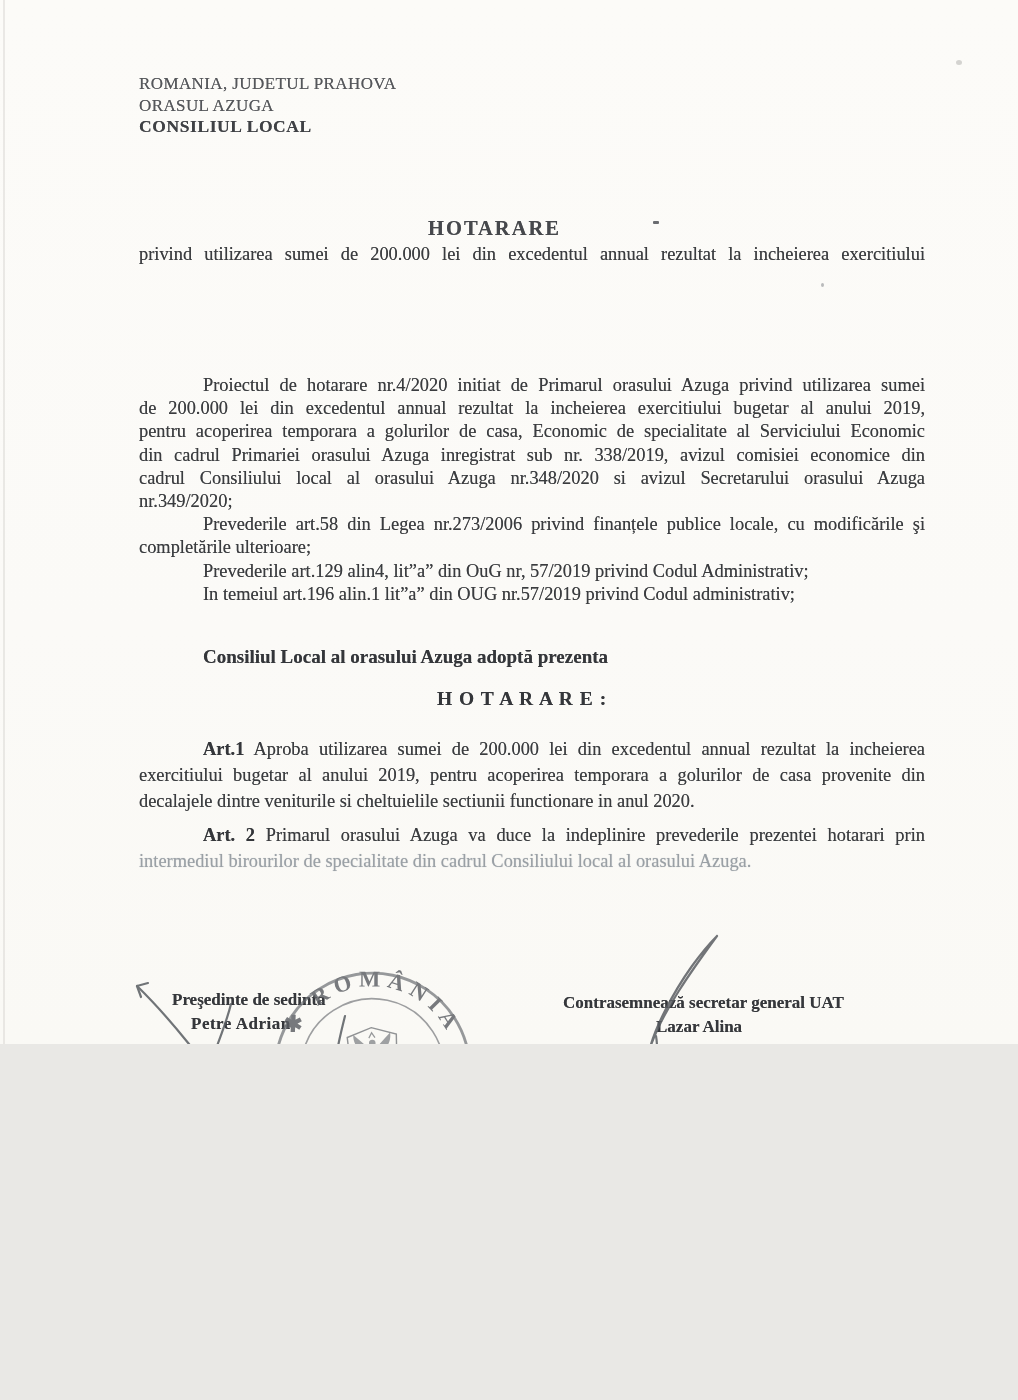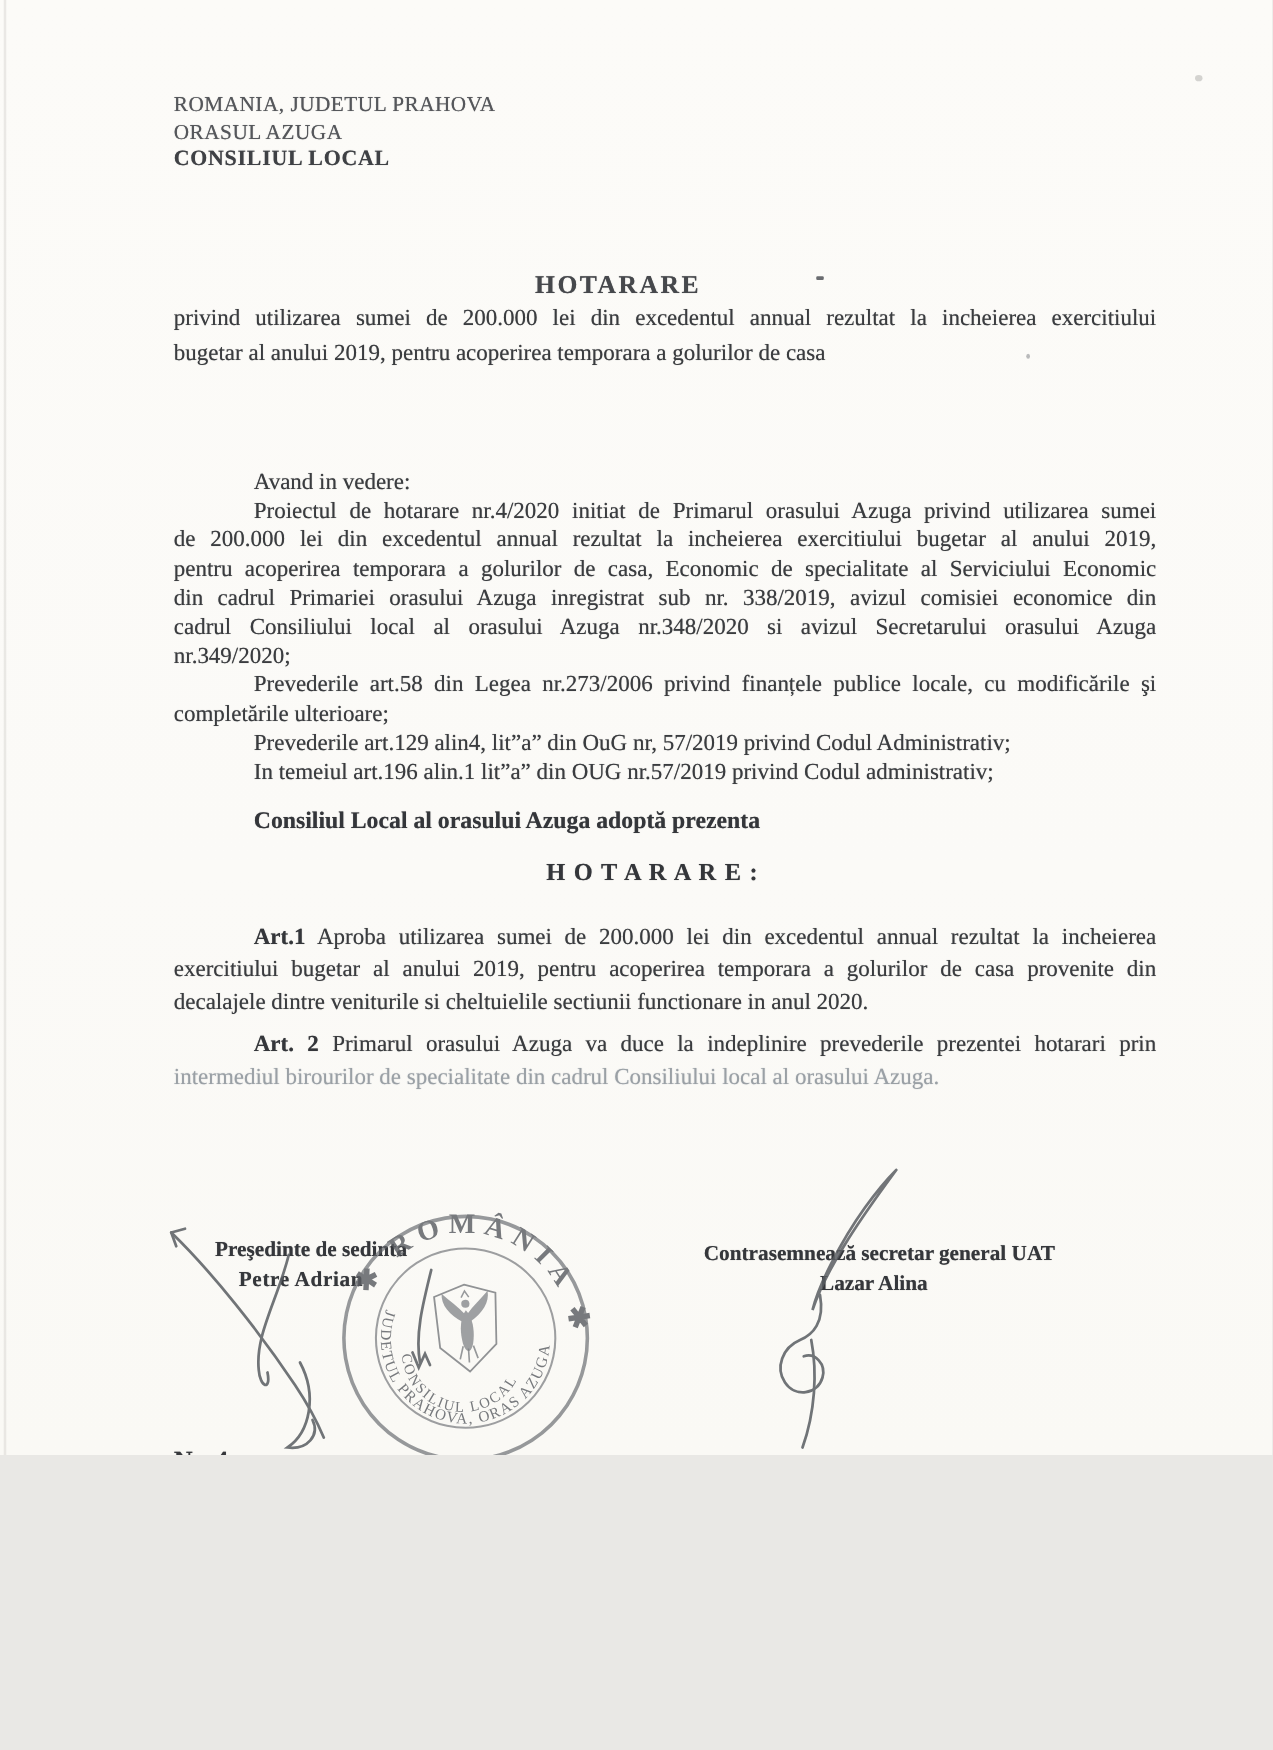--- a/index.html
+++ b/index.html
@@ -1,17 +1,17 @@
 <!DOCTYPE html>
 <html><head>
 <meta charset="utf-8">
 <style>
   html,body{margin:0;padding:0;background:#e9e8e5;}
   #page{
-    position:relative;width:1018px;height:1164px;overflow:hidden;
+    position:relative;width:1018px;height:1044px;overflow:hidden;
     background:linear-gradient(180deg,#fcfbf8 0%,#fbfaf7 60%,#faf9f5 100%);
     font-family:"Liberation Serif","DejaVu Serif",serif;
     color:#3a3c3f;
   }
   .blur{text-shadow:0 0 .6px rgba(55,57,60,.65);}
   .abs{position:absolute;}
   .b{font-weight:bold;color:#34363a;}
   .col{width:786px;}
   .jline{text-align:justify;text-align-last:justify;}
   .ind{padding-left:64px;}
@@ -56,25 +56,23 @@
     <div class="l1">ROMANIA, JUDETUL PRAHOVA</div>
     <div class="l2">ORASUL  AZUGA</div>
     <div class="l3">CONSILIUL LOCAL</div>
   </div>
 
   <div id="doc-title" class="abs blur">HOTARARE</div>
   <div class="abs speck" style="left:653px;top:221px;width:6px;height:2.5px;"></div>
 
   <div id="subtitle" class="abs col blur">
     <div class="jline">privind utilizarea sumei de 200.000 lei din excedentul annual rezultat la incheierea exercitiului</div>
-    <div>bugetar al anului 2019, pentru acoperirea temporara a golurilor de casa</div>
   </div>
 
   <div id="considering" class="abs col blur">
-    <div class="ind">Avand in vedere:</div>
     <div class="ind jline">Proiectul de hotarare nr.4/2020 initiat de Primarul orasului Azuga privind utilizarea sumei</div>
     <div class="jline">de 200.000 lei din excedentul annual rezultat la incheierea exercitiului bugetar al anului 2019,</div>
     <div class="jline">pentru acoperirea temporara a golurilor de casa, Economic de specialitate  al Serviciului Economic</div>
     <div class="jline">din cadrul Primariei orasului Azuga inregistrat sub nr. 338/2019, avizul comisiei economice din</div>
     <div class="jline">cadrul Consiliului local al orasului Azuga nr.348/2020 si avizul Secretarului orasului Azuga</div>
     <div>nr.349/2020;</div>
     <div class="ind jline">Prevederile art.58 din Legea nr.273/2006 privind finanțele publice locale, cu modificările şi</div>
     <div>completările ulterioare;</div>
     <div class="ind">Prevederile art.129 alin4, lit”a” din OuG nr, 57/2019 privind Codul Administrativ;</div>
     <div class="ind">In temeiul art.196 alin.1 lit”a” din OUG nr.57/2019 privind Codul administrativ;</div>

